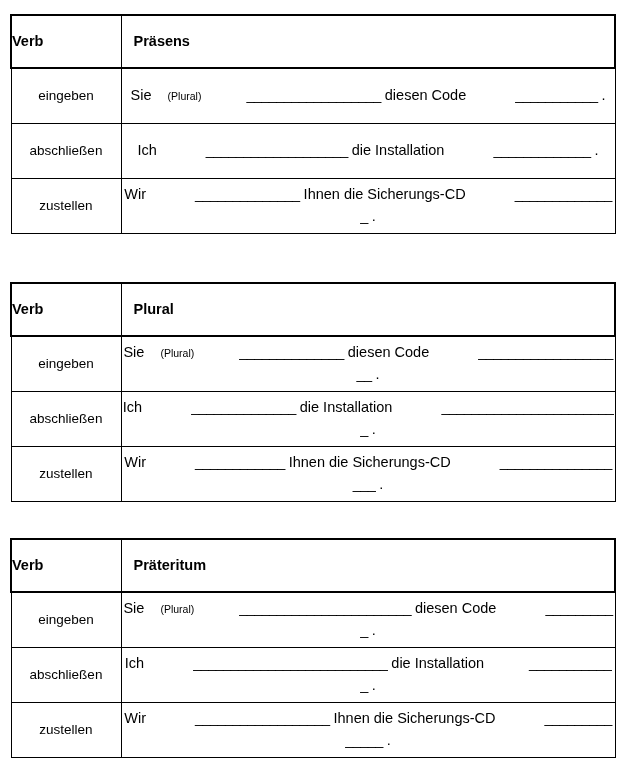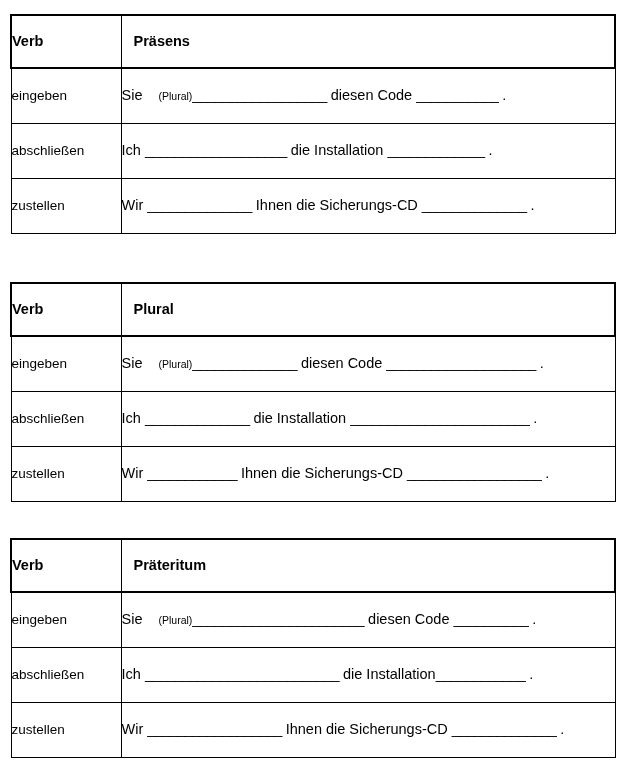--- a/index.html
+++ b/index.html
@@ -48,20 +48,21 @@
   .verb-table tr.head-row td.head-verb {
     border-right-width: 1px;
   }
   .verb-table tr.head-row td.head-form {
     border-left-width: 1px;
     padding-left: 12px;
   }
 
   .verb-table tr.body-row td {
     height: 54px;
+    text-align: center;
   }
 
   .cell-verb {
     padding-left: 9px;
     font-size: 13.5px;
     line-height: 1.25;
     white-space: nowrap;
   }
 
   .cell-head-verb,
@@ -80,20 +81,21 @@
     word-break: break-all;
   }
 
   .plural-note {
     font-size: 10.5px;
     margin-left: 12px;
   }
 
   .blank {
     letter-spacing: -0.6px;
+    padding-left: 45px;
   }
 
   
   #table-praesens  { top: 14px; }
   #table-perfekt   { top: 282px; }
   #table-praeteritum { top: 538px; }
 </style>
 </head>
 <body>
 

